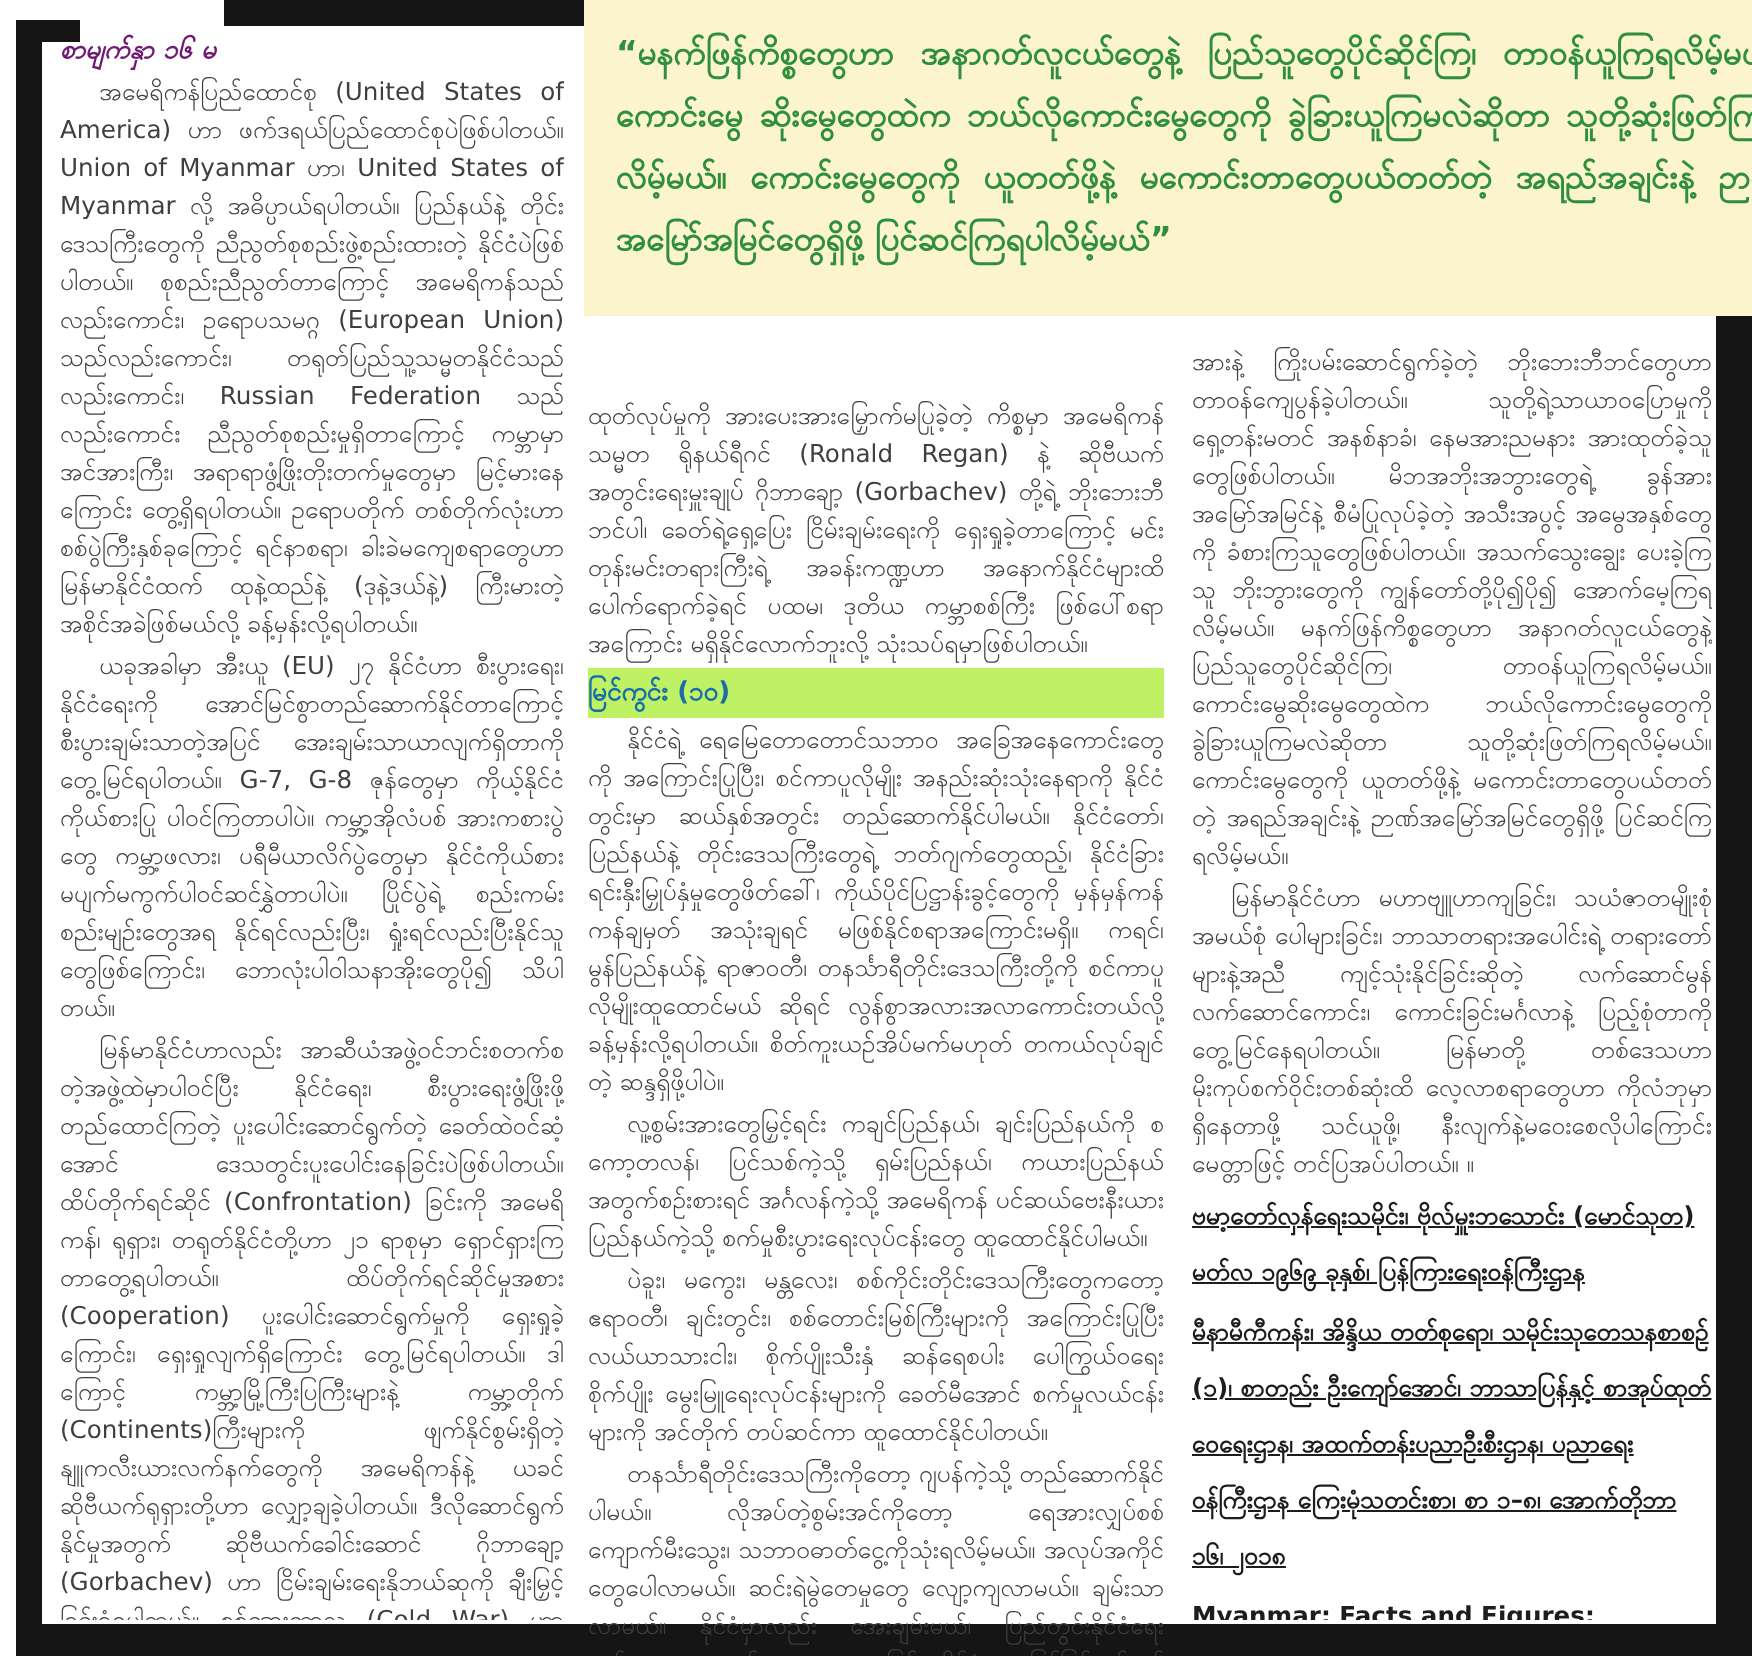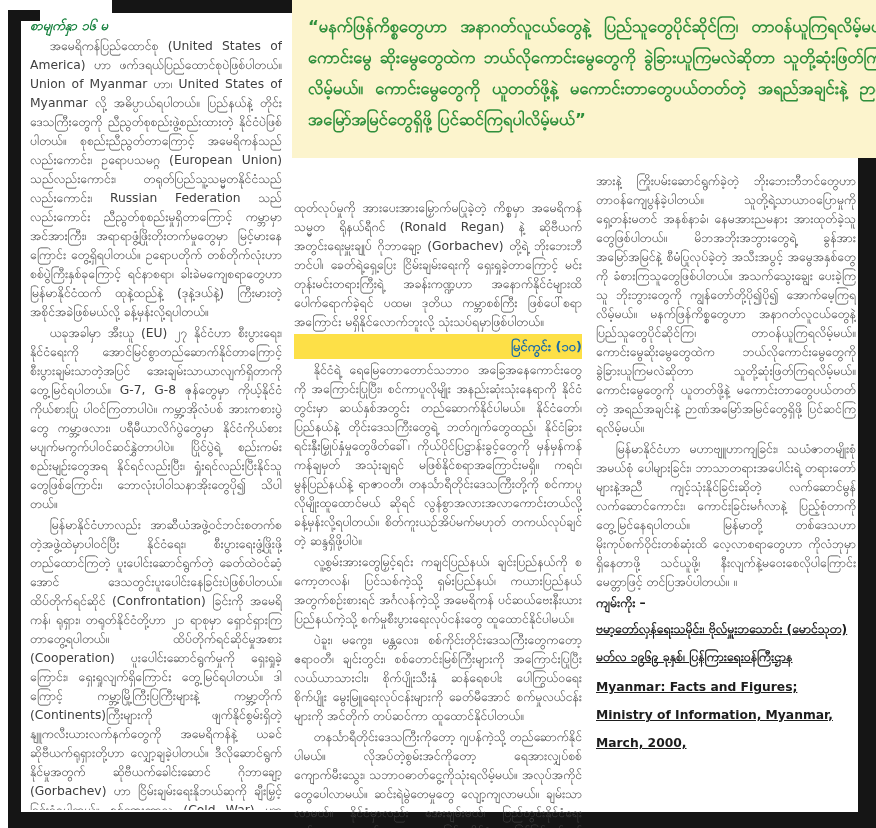--- a/index.html
+++ b/index.html
@@ -10,32 +10,32 @@
   .frame-left{left:8px;top:10px;width:13px;height:818px;}
   .frame-stub{left:8px;top:10px;width:32px;height:11px;}
   .frame-top{left:112px;top:0;width:764px;height:13px;}
   .frame-right{right:0;top:0;width:18px;height:828px;}
   .frame-bottom{left:8px;top:812px;width:868px;height:16px;}
   
   .col{position:absolute;overflow:hidden;text-align:justify;font-size:12.3px;line-height:19px;}
   .col p{margin:0 0 2px 0;}
   .col p.indent{text-indent:1.6em;}
   .col-left{left:30px;top:16px;width:252px;height:794px;}
-  .page-header{font-size:13px;font-weight:bold;font-style:italic;color:#15803d;
+  .page-header{font-size:13px;font-weight:bold;font-style:italic;color:#701a75;
                margin:0 0 4px 0;text-align:left;}
   
   .quote-box{position:absolute;left:292px;top:0;width:616px;height:158px;
              background:#fcf4cd;box-sizing:border-box;padding:11px 16px 8px 16px;
              overflow:hidden;}
   .quote-text{color:#2f8f3c;font-weight:bold;font-size:16.5px;line-height:31px;
               text-align:justify;margin:0;}
   .col-mid{left:294px;top:172px;width:288px;height:638px;margin-top:27px;}
   .col-right{left:596px;top:172px;width:260px;height:638px;}
-  .section-heading{background:#fde047;color:#1b6ca8;font-weight:bold;font-size:13px;
-                   text-align:right;padding:3px 0;margin:5px 0 5px 0;text-indent:0;}
+  .section-heading{background:#bef264;color:#1b6ca8;font-weight:bold;font-size:13px;
+                   text-align:left;padding:3px 0;margin:5px 0 5px 0;text-indent:0;}
   .refs-heading{font-weight:bold;color:#1d1d1d;margin:6px 0 4px 0;text-align:left;}
   .reference{font-weight:bold;color:#1d1d1d;line-height:28px;margin:0 0 3px 0;
              text-align:left;text-decoration:underline;}
 </style>
 </head>
 <body>
 
 <div class="page">
 
   <div class="frame frame-left"></div>
@@ -62,19 +62,19 @@
     <p class="indent">နိုင်ငံရဲ့ ရေမြေတောတောင်သဘာဝ အခြေအနေကောင်းတွေကို အကြောင်းပြုပြီး၊ စင်ကာပူလိုမျိုး အနည်းဆုံးသုံးနေရာကို နိုင်ငံတွင်းမှာ ဆယ်နှစ်အတွင်း တည်ဆောက်နိုင်ပါမယ်။ နိုင်ငံတော်၊ ပြည်နယ်နဲ့ တိုင်းဒေသကြီးတွေရဲ့ ဘတ်ဂျက်တွေထည့်၊ နိုင်ငံခြားရင်းနှီးမြှုပ်နှံမှုတွေဖိတ်ခေါ်၊ ကိုယ်ပိုင်ပြဋ္ဌာန်းခွင့်တွေကို မှန်မှန်ကန်ကန်ချမှတ် အသုံးချရင် မဖြစ်နိုင်စရာအကြောင်းမရှိ။ ကရင်၊ မွန်ပြည်နယ်နဲ့ ရာဇာဝတီ၊ တနင်္သာရီတိုင်းဒေသကြီးတို့ကို စင်ကာပူလိုမျိုးထူထောင်မယ် ဆိုရင် လွန်စွာအလားအလာကောင်းတယ်လို့ ခန့်မှန်းလို့ရပါတယ်။ စိတ်ကူးယဉ်အိပ်မက်မဟုတ် တကယ်လုပ်ချင်တဲ့ ဆန္ဒရှိဖို့ပါပဲ။</p>
     <p class="indent">လူ့စွမ်းအားတွေမြှင့်ရင်း ကချင်ပြည်နယ်၊ ချင်းပြည်နယ်ကို စကော့တလန်၊ ပြင်သစ်ကဲ့သို့ ရှမ်းပြည်နယ်၊ ကယားပြည်နယ် အတွက်စဉ်းစားရင် အင်္ဂလန်ကဲ့သို့ အမေရိကန် ပင်ဆယ်ဗေးနီးယားပြည်နယ်ကဲ့သို့ စက်မှုစီးပွားရေးလုပ်ငန်းတွေ ထူထောင်နိုင်ပါမယ်။</p>
     <p class="indent">ပဲခူး၊ မကွေး၊ မန္တလေး၊ စစ်ကိုင်းတိုင်းဒေသကြီးတွေကတော့ ဧရာဝတီ၊ ချင်းတွင်း၊ စစ်တောင်းမြစ်ကြီးများကို အကြောင်းပြုပြီး လယ်ယာသားငါး၊ စိုက်ပျိုးသီးနှံ ဆန်ရေစပါး ပေါကြွယ်ဝရေး စိုက်ပျိုး မွေးမြူရေးလုပ်ငန်းများကို ခေတ်မီအောင် စက်မှုလယ်ငန်းများကို အင်တိုက် တပ်ဆင်ကာ ထူထောင်နိုင်ပါတယ်။</p>
     <p class="indent">တနင်္သာရီတိုင်းဒေသကြီးကိုတော့ ဂျပန်ကဲ့သို့ တည်ဆောက်နိုင်ပါမယ်။ လိုအပ်တဲ့စွမ်းအင်ကိုတော့ ရေအားလျှပ်စစ် ကျောက်မီးသွေး၊ သဘာဝဓာတ်ငွေ့ကိုသုံးရလိမ့်မယ်။ အလုပ်အကိုင်တွေပေါလာမယ်။ ဆင်းရဲမွဲတေမှုတွေ လျော့ကျလာမယ်။ ချမ်းသာလာမယ်။ နိုင်ငံမှာလည်း အေးချမ်းမယ်၊ ပြည်တွင်းနိုင်ငံရေး တင်းမာမှုတွေ ကင်းဝေးသွားကာ မြန်မာနိုင်ငံဟာ မြန်မြန်ဆန်ဆန် တောင့်တောင်းတင်းတင်းနဲ့ အေးချမ်းသာယာတဲ့ဘဝကို မျက်မှောက်ပြုနိုင်မှာ ဖြစ်ပါတယ်။</p>
 
   </div>
 
   <div class="col col-right">
     <p>အားနဲ့ ကြိုးပမ်းဆောင်ရွက်ခဲ့တဲ့ ဘိုးဘေးဘီဘင်တွေဟာ တာဝန်ကျေပွန်ခဲ့ပါတယ်။ သူတို့ရဲ့သာယာဝပြောမှုကို ရှေ့တန်းမတင် အနစ်နာခံ၊ နေမအားညမနား အားထုတ်ခဲ့သူတွေဖြစ်ပါတယ်။ မိဘအဘိုးအဘွားတွေရဲ့ ခွန်အားအမြော်အမြင်နဲ့ စီမံပြုလုပ်ခဲ့တဲ့ အသီးအပွင့် အမွေအနှစ်တွေကို ခံစားကြသူတွေဖြစ်ပါတယ်။ အသက်သွေးချွေး ပေးခဲ့ကြသူ ဘိုးဘွားတွေကို ကျွန်တော်တို့ပို၍ပို၍ အောက်မေ့ကြရလိမ့်မယ်။ မနက်ဖြန်ကိစ္စတွေဟာ အနာဂတ်လူငယ်တွေနဲ့ ပြည်သူတွေပိုင်ဆိုင်ကြ၊ တာဝန်ယူကြရလိမ့်မယ်။ ကောင်းမွေဆိုးမွေတွေထဲက ဘယ်လိုကောင်းမွေတွေကို ခွဲခြားယူကြမလဲဆိုတာ သူတို့ဆုံးဖြတ်ကြရလိမ့်မယ်။ ကောင်းမွေတွေကို ယူတတ်ဖို့နဲ့ မကောင်းတာတွေပယ်တတ်တဲ့ အရည်အချင်းနဲ့ ဉာဏ်အမြော်အမြင်တွေရှိဖို့ ပြင်ဆင်ကြရလိမ့်မယ်။</p>
     <p class="indent">မြန်မာနိုင်ငံဟာ မဟာဗျူဟာကျခြင်း၊ သယံဇာတမျိုးစုံ အမယ်စုံ ပေါများခြင်း၊ ဘာသာတရားအပေါင်းရဲ့ တရားတော်များနဲ့အညီ ကျင့်သုံးနိုင်ခြင်းဆိုတဲ့ လက်ဆောင်မွန်လက်ဆောင်ကောင်း၊ ကောင်းခြင်းမင်္ဂလာနဲ့ ပြည့်စုံတာကို တွေ့မြင်နေရပါတယ်။ မြန်မာတို့ တစ်ဒေသဟာ မိုးကုပ်စက်ဝိုင်းတစ်ဆုံးထိ လေ့လာစရာတွေဟာ ကိုလံဘုမှာရှိနေတာဖို့ သင်ယူဖို့၊ နီးလျက်နဲ့မဝေးစေလိုပါကြောင်း မေတ္တာဖြင့် တင်ပြအပ်ပါတယ်။ ။</p>
-    <p class="refs-heading">ကျမ်းကိုး –</p>
     <p class="reference">ဗမာ့တော်လှန်ရေးသမိုင်း၊ ဗိုလ်မှူးဘသောင်း (မောင်သုတ) မတ်လ ၁၉၆၉ ခုနှစ်၊ ပြန်ကြားရေးဝန်ကြီးဌာန</p>
+    <p class="reference">မီနာမီကီကန်း၊ အိန္ဒိယ တတ်စုရော၊ သမိုင်းသုတေသနစာစဉ် (၁)၊ စာတည်း ဦးကျော်အောင်၊ ဘာသာပြန်နှင့် စာအုပ်ထုတ်ဝေရေးဌာန၊ အထက်တန်းပညာဦးစီးဌာန၊ ပညာရေးဝန်ကြီးဌာန ကြေးမုံသတင်းစာ၊ စာ ၁–၈၊ အောက်တိုဘာ ၁၆၊ ၂၀၁၈</p>
     <p class="reference">Myanmar: Facts and Figures; Ministry of Information, Myanmar, March, 2000,</p>
 
   </div>
 
 </div>
 
 </body></html>

